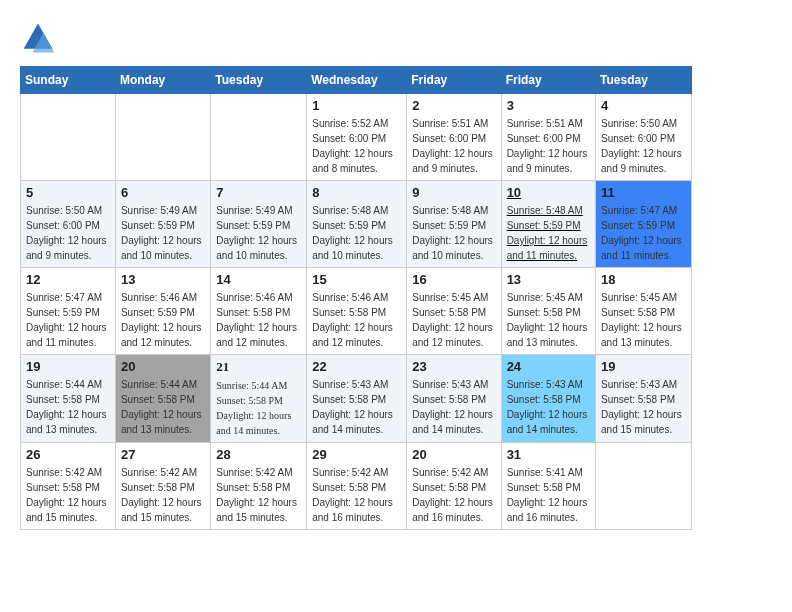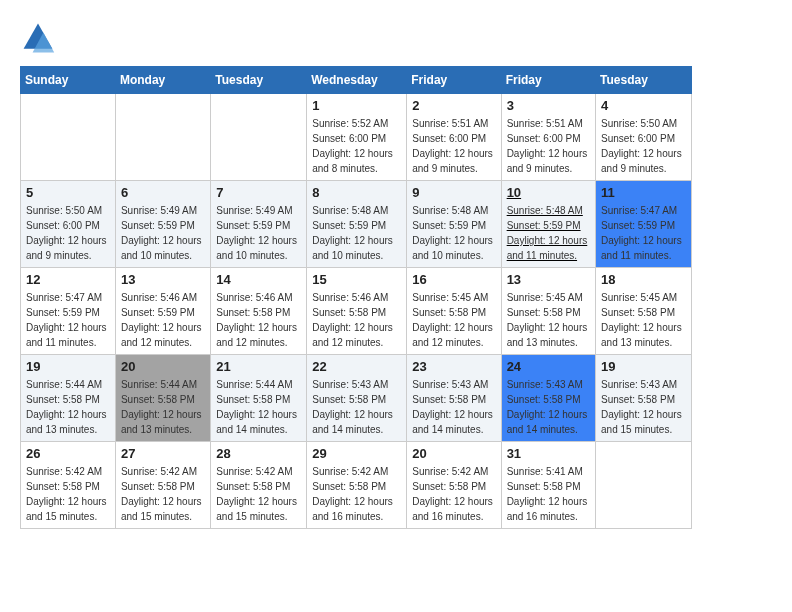--- a/index.html
+++ b/index.html
@@ -269,42 +269,42 @@
 Daylight: 12 hours
 and 13 minutes.</div>
           </td>
           <td style="background: #a3a3a3;">
             <div class="day-number">20</div>
             <div class="day-info" style="white-space: pre-line;">Sunrise: 5:44 AM
 Sunset: 5:58 PM
 Daylight: 12 hours
 and 13 minutes.</div>
           </td>
-          <td style="background: rgb(240, 244, 248);">
+          <td style="background: rgb(240, 244, 248); font-family: Liberation Serif, serif;">
             <div class="day-number">21</div>
             <div class="day-info" style="white-space: pre-line;">Sunrise: 5:44 AM
 Sunset: 5:58 PM
 Daylight: 12 hours
 and 14 minutes.</div>
           </td>
           <td style="background: rgb(240, 244, 248);">
             <div class="day-number">22</div>
             <div class="day-info" style="white-space: pre-line;">Sunrise: 5:43 AM
 Sunset: 5:58 PM
 Daylight: 12 hours
 and 14 minutes.</div>
           </td>
           <td style="background: rgb(240, 244, 248);">
             <div class="day-number">23</div>
             <div class="day-info" style="white-space: pre-line;">Sunrise: 5:43 AM
 Sunset: 5:58 PM
 Daylight: 12 hours
 and 14 minutes.</div>
           </td>
-          <td style="background: #3b82f6; margin-left: 30px;">
+          <td style="background: #7dd3fc; margin-left: 30px;">
             <div class="day-number">24</div>
             <div class="day-info" style="white-space: pre-line;">Sunrise: 5:43 AM
 Sunset: 5:58 PM
 Daylight: 12 hours
 and 14 minutes.</div>
           </td>
           <td style="background: rgb(240, 244, 248);">
             <div class="day-number">19</div>
             <div class="day-info" style="white-space: pre-line;">Sunrise: 5:43 AM
 Sunset: 5:58 PM

